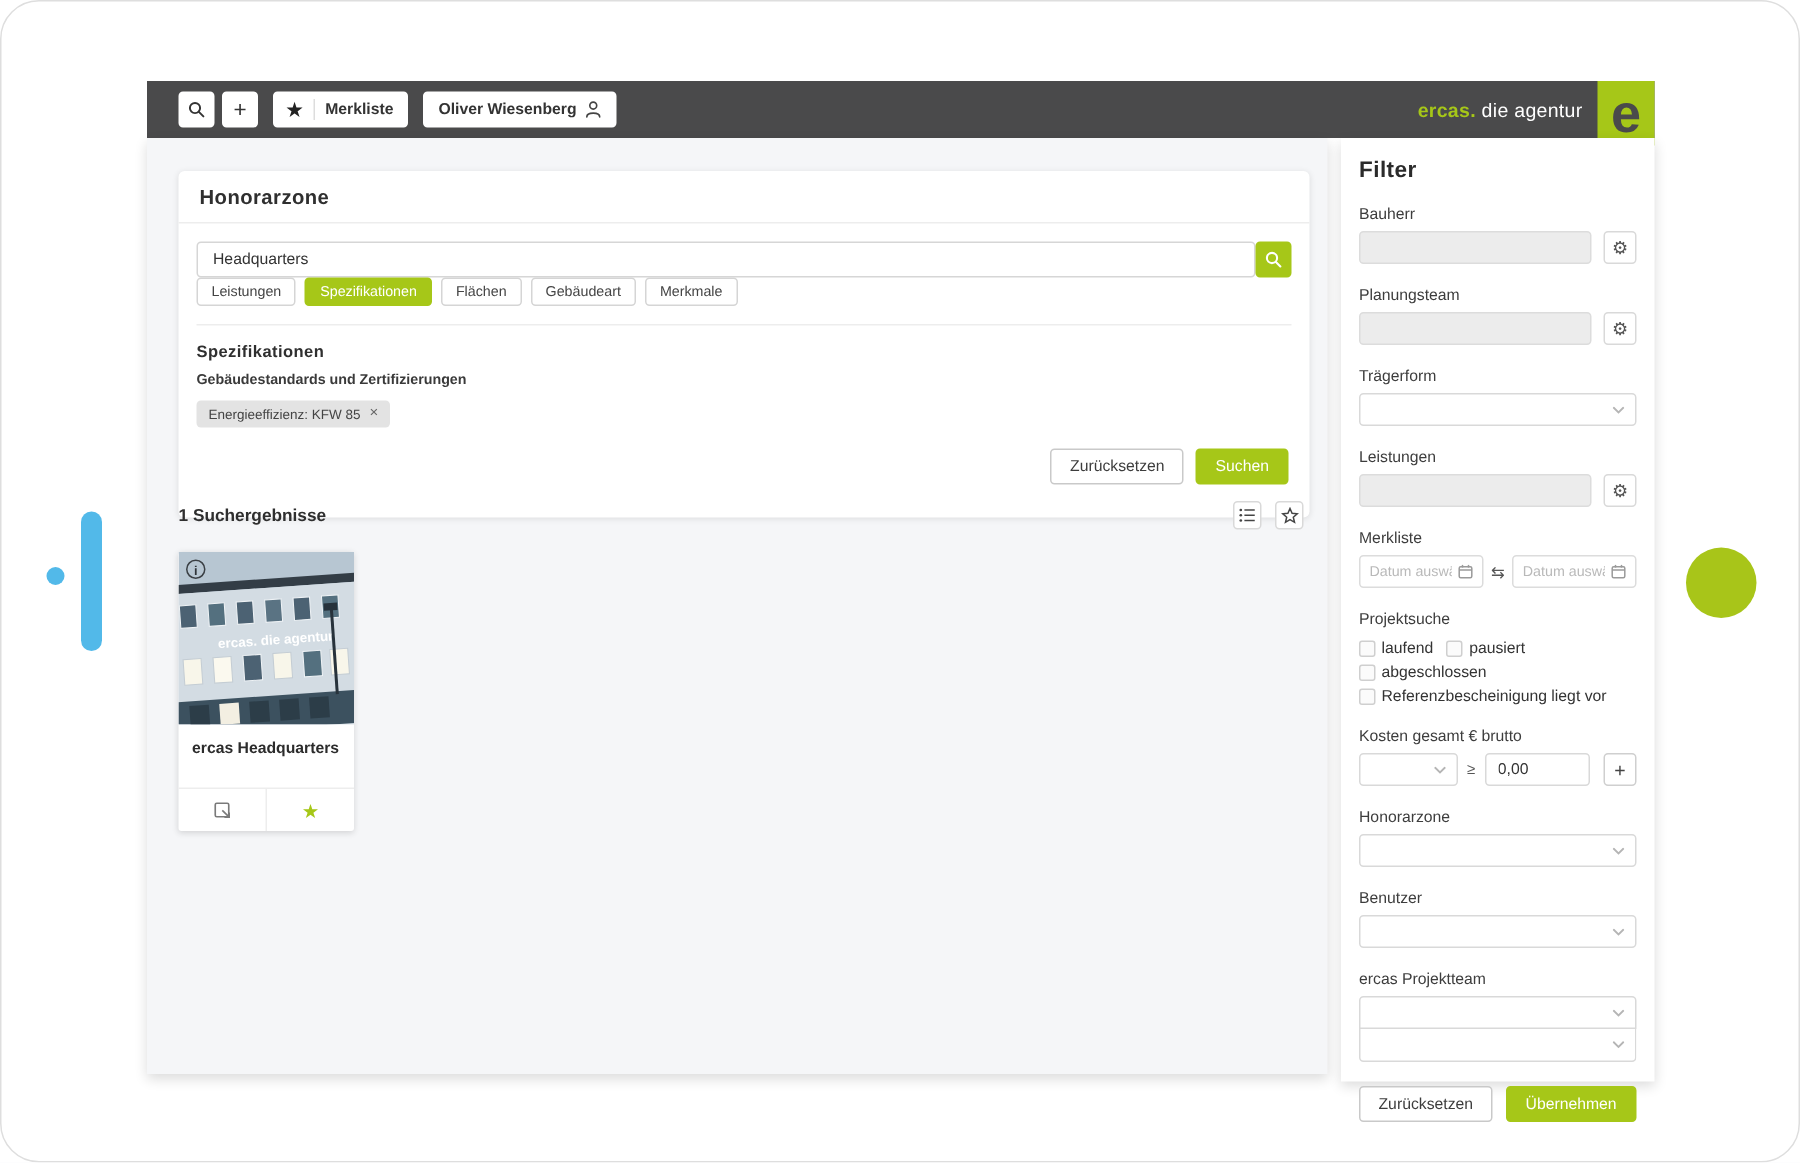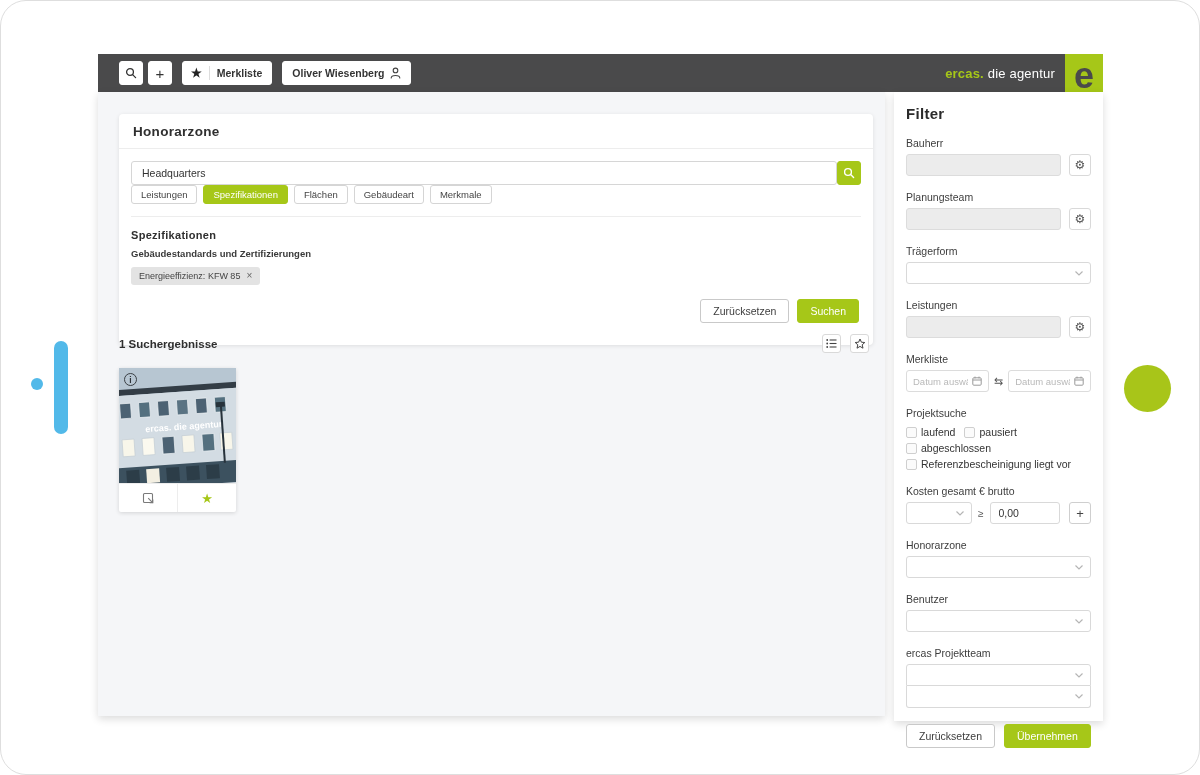--- a/index.html
+++ b/index.html
@@ -211,20 +211,21 @@
             <rect x="64" y="99" width="13" height="14" fill="#2c3d48"></rect>
             <rect x="84" y="99" width="13" height="14" fill="#2c3d48"></rect>
             <rect x="102" y="40" width="2" height="58" fill="#27323b"></rect>
             <rect x="98" y="37" width="9" height="5" fill="#27323b"></rect>
           </g>
         </svg>
         <div class="pc-info">
             <span>i</span>
           </div>
       </div>
+      <div class="pc-title">ercas Headquarters</div>
       <div class="pc-foot">
         <div class="pc-cell">
           <svg width="13" height="13" viewBox="0 0 13 13">
               <rect x="1.5" y="1.5" width="9" height="9" rx="1" fill="none" stroke="#7a7a7a" stroke-width="1.1"></rect>
               <line x1="6.2" y1="6.2" x2="10.8" y2="10.8" stroke="#7a7a7a" stroke-width="1.1"></line>
               <path d="M10.8 7.6 V10.8 H7.6" fill="none" stroke="#7a7a7a" stroke-width="1.1"></path>
             </svg>
         </div>
         <div class="pc-cell">
           <span class="pc-star">★</span>

